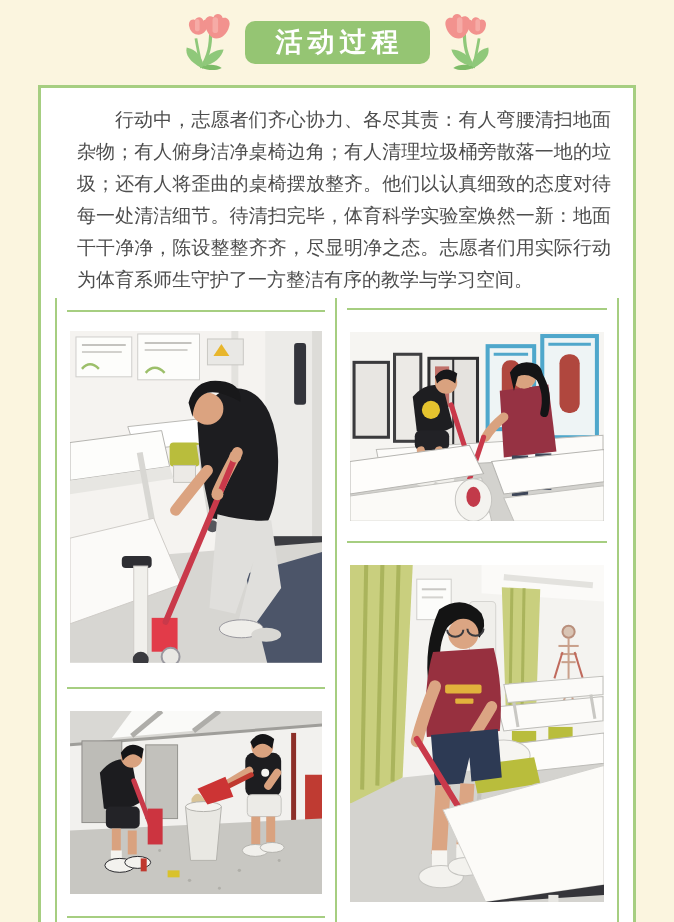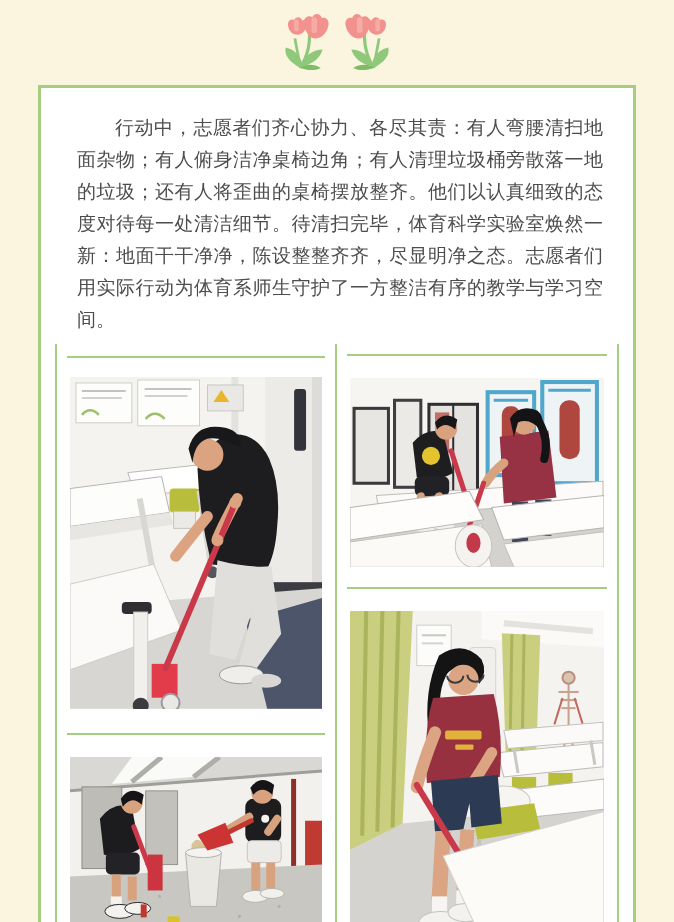--- a/index.html
+++ b/index.html
@@ -27,22 +27,22 @@
     line-height:1;
   }
   .content-box {
     margin:0 38px;
     background:#ffffff;
     border:3px solid #a6ce81;
     height:900px; 
     box-sizing:content-box;
   }
   .intro {
-    margin:8px;
-    padding:16px 22px 0 28px;
+    margin:0;
+    padding:16px 22px 0 36px;
     font-size:19px;
     line-height:32px;
     color:#4d4d4d;
     text-align:justify;
     text-indent:2em;
   }
   .photo-grid {
     display:flex;
     margin:2px 14px 0 14px;
     align-items:stretch;
@@ -79,20 +79,21 @@
       <path d="M14,26 C16,38 18,46 20,58" stroke="#8fc87a" stroke-width="3" fill="none"></path>
       <path d="M20,58 C8,52 2,44 4,36 C14,38 20,46 22,54 Z" fill="#8fc87a"></path>
       <path d="M22,56 C34,54 42,46 44,38 C34,38 26,44 22,52 Z" fill="#8fc87a"></path>
       <path d="M20,58 C26,60 34,62 42,58 C36,54 28,54 22,56 Z" fill="#7ebc68"></path>
       <path d="M7,14 C5,8 9,4 13,6 C15,2 21,2 22,7 C24,4 28,7 27,12 C26,18 21,22 17,22 C12,22 8,19 7,14 Z" fill="#f2928e"></path>
       <path d="M13,8 C13,4 18,4 18,8 L18,16 C18,19 13,19 13,16 Z" fill="#f6aba6"></path>
       <path d="M24,12 C22,4 28,0 33,3 C35,-2 42,-1 43,4 C48,2 52,7 50,13 C48,21 42,26 36,26 C30,26 26,20 24,12 Z" fill="#f2928e"></path>
       <path d="M32,6 C32,2 38,2 38,6 L38,18 C38,21 32,21 32,18 Z" fill="#f6aba6"></path>
     </svg>
 
+    <div class="title-pill">活动过程</div>
 
     <svg class="tulip tulip-right" viewBox="0 0 52 62" aria-hidden="true">
       <path d="M30,18 C30,34 28,44 20,58" stroke="#8fc87a" stroke-width="3.5" fill="none"></path>
       <path d="M14,26 C16,38 18,46 20,58" stroke="#8fc87a" stroke-width="3" fill="none"></path>
       <path d="M20,58 C8,52 2,44 4,36 C14,38 20,46 22,54 Z" fill="#8fc87a"></path>
       <path d="M22,56 C34,54 42,46 44,38 C34,38 26,44 22,52 Z" fill="#8fc87a"></path>
       <path d="M20,58 C26,60 34,62 42,58 C36,54 28,54 22,56 Z" fill="#7ebc68"></path>
       <path d="M7,14 C5,8 9,4 13,6 C15,2 21,2 22,7 C24,4 28,7 27,12 C26,18 21,22 17,22 C12,22 8,19 7,14 Z" fill="#f2928e"></path>
       <path d="M13,8 C13,4 18,4 18,8 L18,16 C18,19 13,19 13,16 Z" fill="#f6aba6"></path>
       <path d="M24,12 C22,4 28,0 33,3 C35,-2 42,-1 43,4 C48,2 52,7 50,13 C48,21 42,26 36,26 C30,26 26,20 24,12 Z" fill="#f2928e"></path>

